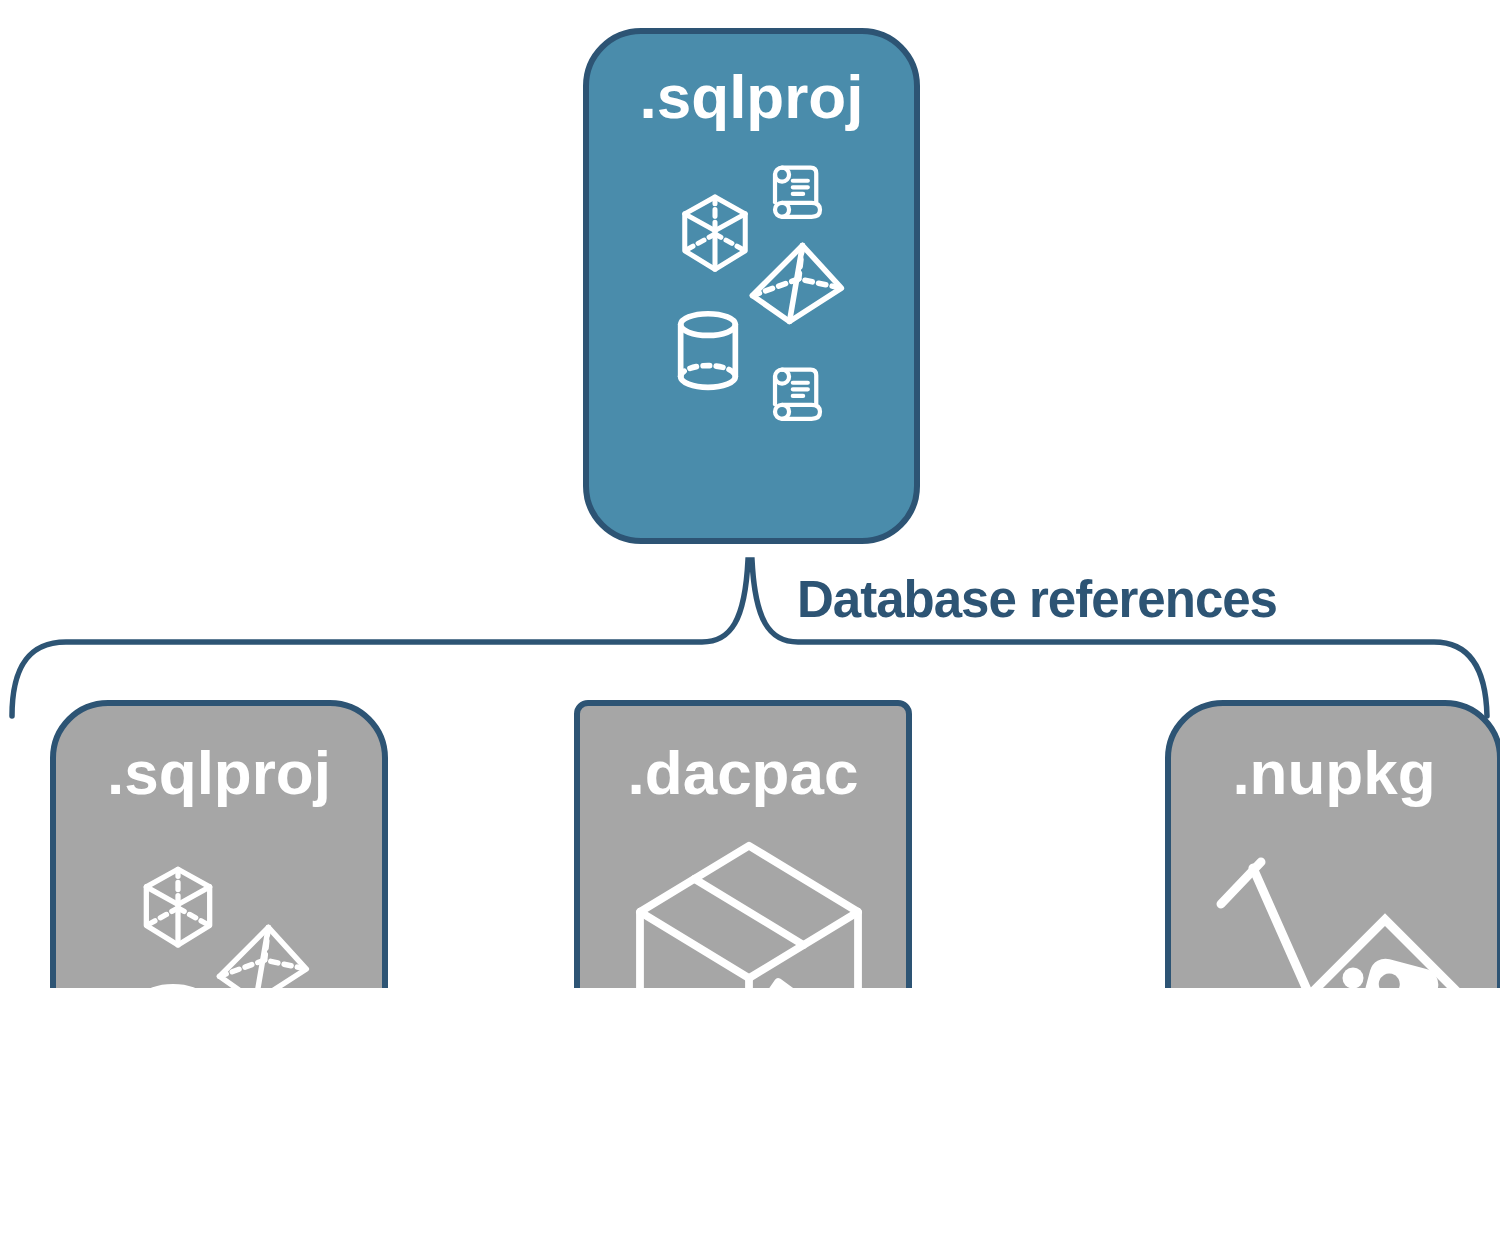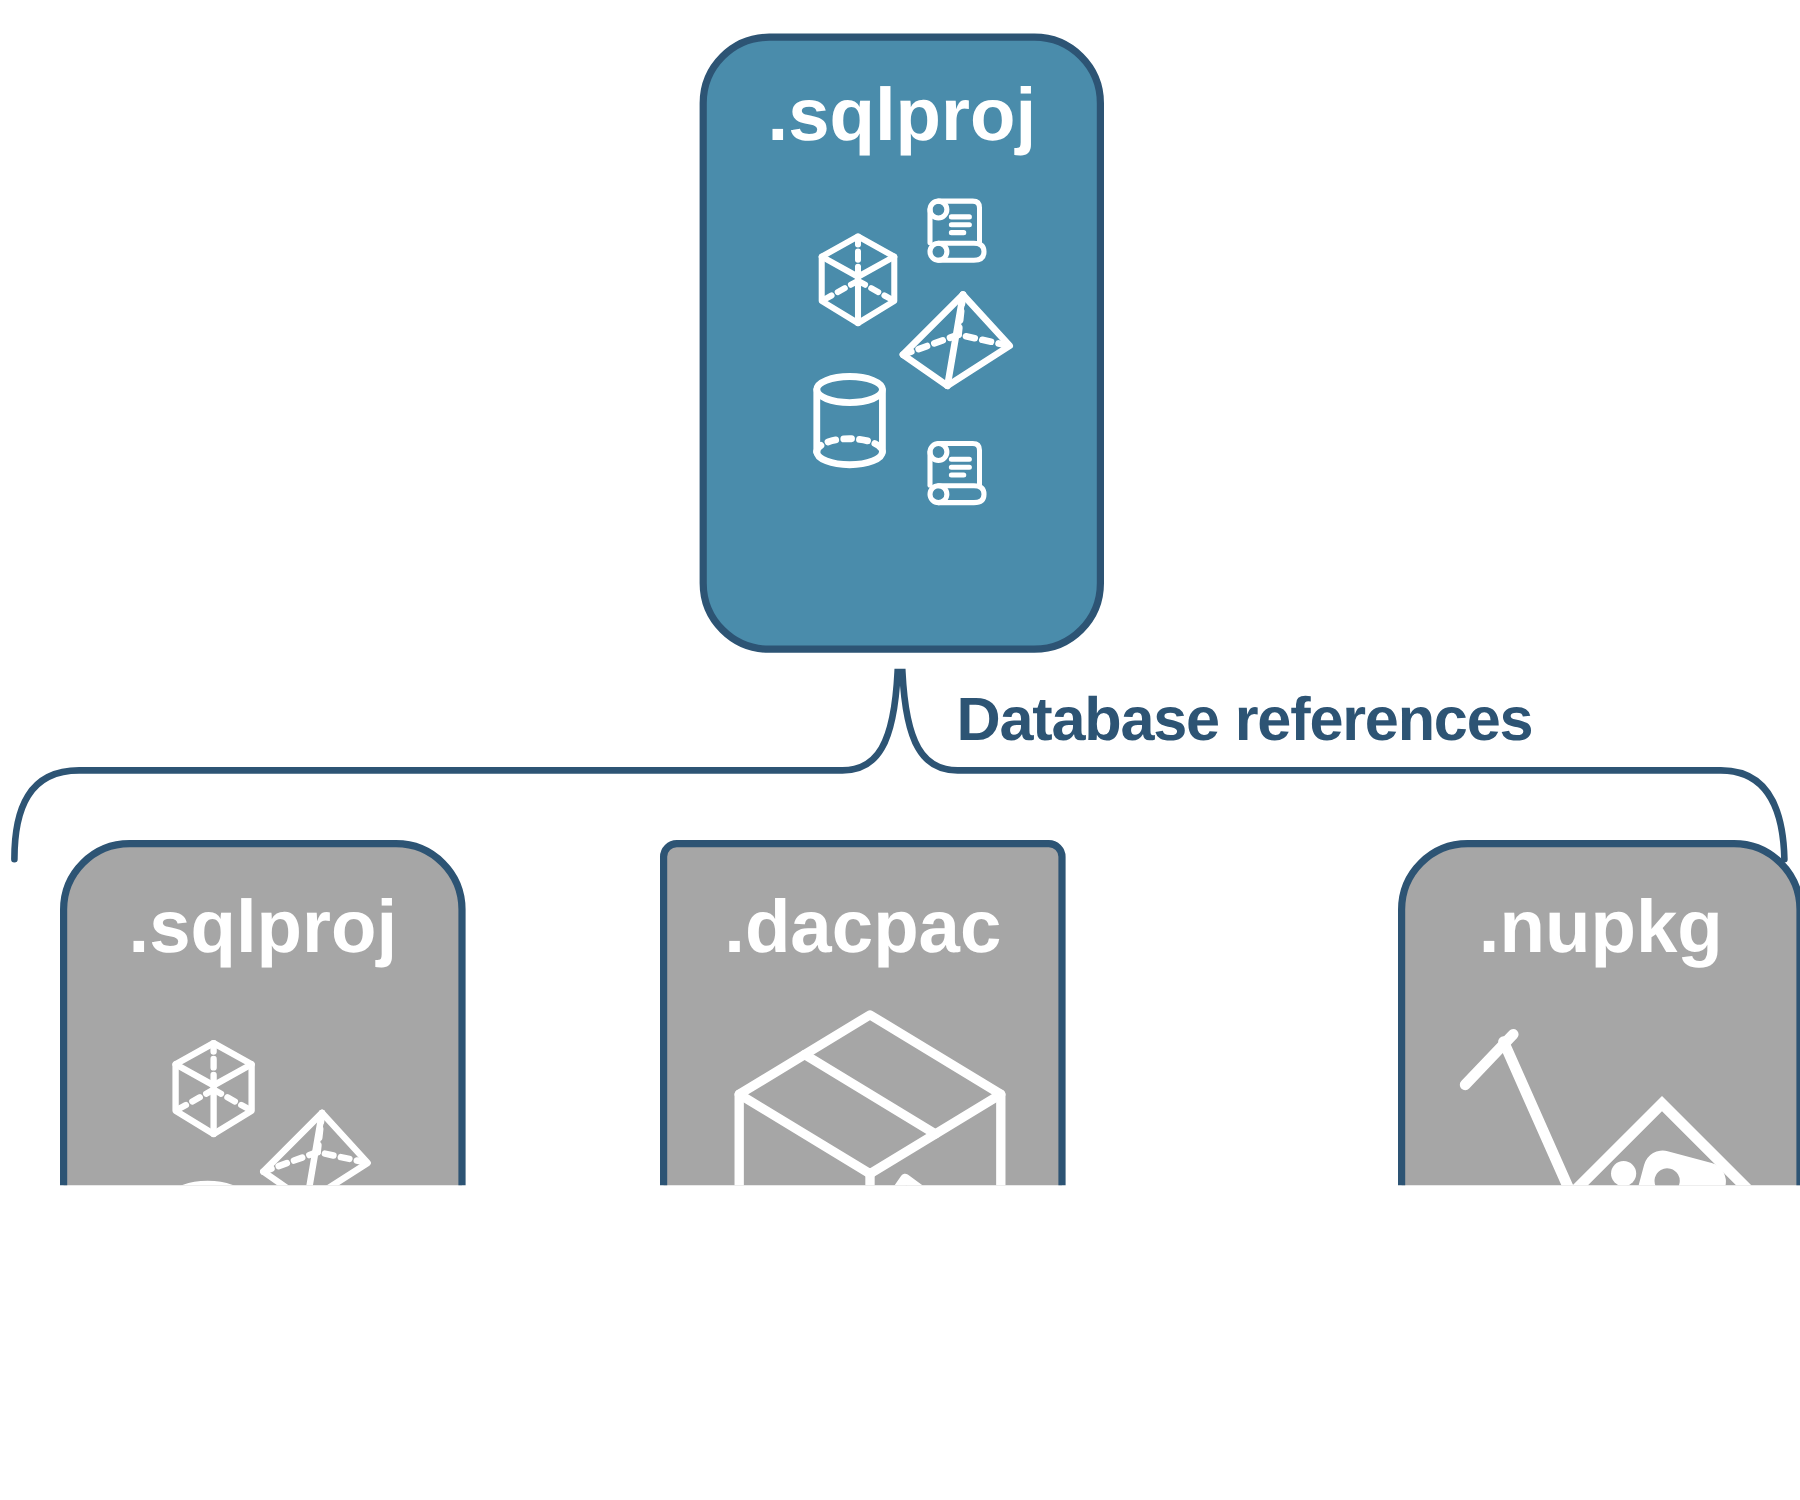--- a/index.html
+++ b/index.html
@@ -7,21 +7,21 @@
     position:relative; width:1500px; height:988px; background:#ffffff;
     font-family:"Liberation Sans", sans-serif; overflow:hidden;
   }
   .node {
     position:absolute; box-sizing:border-box;
     border:6px solid #2d5474; border-radius:58px;
   }
   .node-top   { left:583px; top:28px;  width:337px; height:516px; background:#4a8cab; }
   .node-child { top:700px; width:338px; height:525px; background:#a6a6a6; }
   .pos-child-1 { left:50px; }
-  .pos-child-2 { left:550px;border-radius:14px; }
+  .pos-child-2 { left:574px;border-radius:14px; }
   .pos-child-3 { left:1165px; }
   .node-label {
     position:absolute; left:0; right:0; top:32px; text-align:center;
     font-size:62px; font-weight:bold; color:#ffffff; line-height:1;
   }
   .node-child .node-label { top:36px; }
   .icon { position:absolute; }
   .overlay { position:absolute; left:0; top:0; pointer-events:none; }
   .connector-label {
     position:absolute; left:797px; top:572px;

